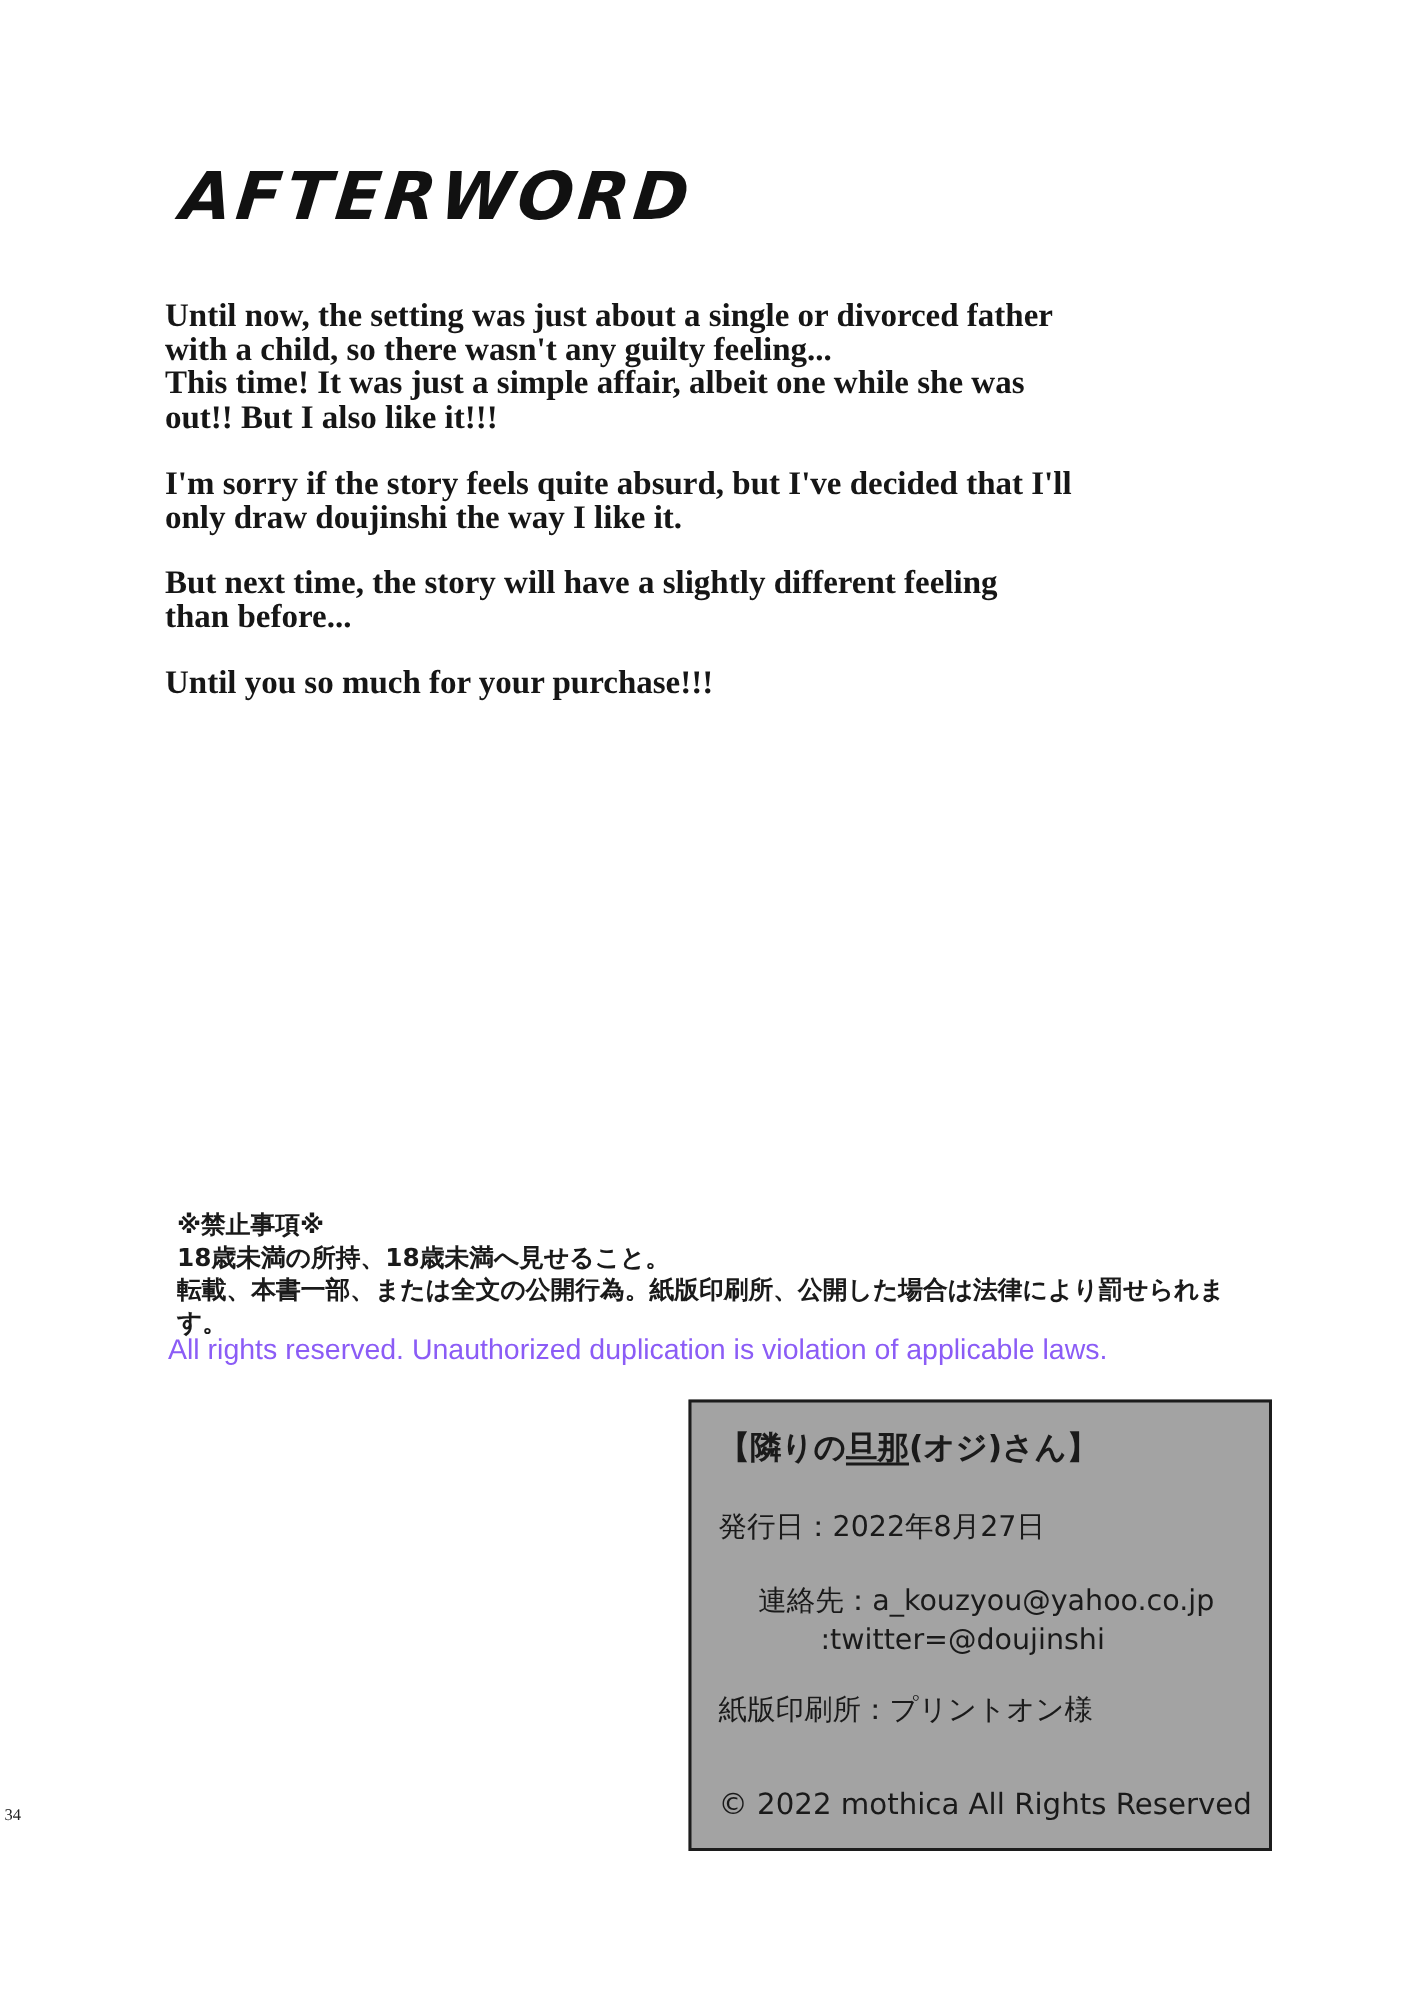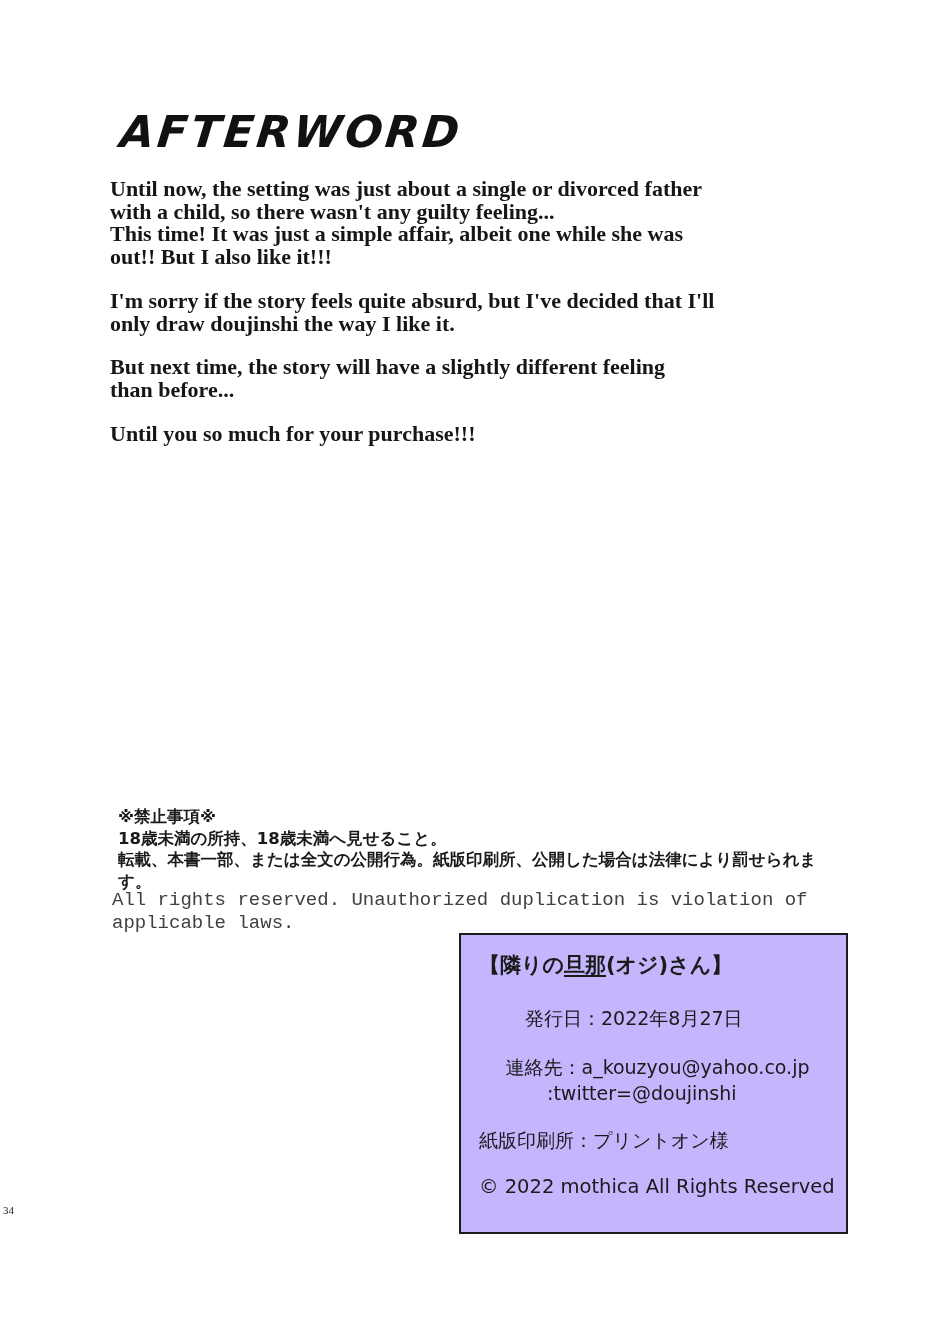--- a/index.html
+++ b/index.html
@@ -30,21 +30,21 @@
     font-size: 44px;
     letter-spacing: 3px;
     transform: skewX(-6deg);
     transform-origin: left bottom;
     color: #111111;
     white-space: nowrap;
   }
   .body-text {
     position: absolute;
     left: 110px;
-    top: 178px;
+    top: 199px;
     width: 700px;
     font-family: "Liberation Serif", "DejaVu Serif", serif;
     font-weight: bold;
     font-size: 22px;
     line-height: 22.7px;
     color: #161616;
   }
   .body-text p {
     margin: 0 0 21px 0;
     white-space: pre-line;
@@ -59,33 +59,33 @@
     font-size: 16.5px;
     line-height: 21.5px;
     color: #1a1a1a;
     white-space: pre-line;
   }
   .notice-en {
     position: absolute;
     left: 112px;
     top: 889px;
     width: 720px;
-    font-family: Liberation Mono, monospace;
+    font-family: Liberation Sans, sans-serif;
     font-size: 19px;
     line-height: 23px;
-    color: #404040;
+    color: #8b5cf6;
   }
   .colophon-box {
     position: absolute;
     left: 459px;
     top: 933px;
     width: 385px;
     height: 297px;
     border: 2px solid #1c1c1c;
-    background: #c4b5fd;
+    background: #a3a3a3;
     box-sizing: content-box;
     padding: 0;
   }
   .colophon-inner {
     padding: 17px 10px 0 18px;
     font-family: "DejaVu Sans", sans-serif;
     font-size: 19px;
     line-height: 26px;
     color: #1a1a1a;
   }
@@ -95,39 +95,38 @@
     white-space: nowrap;
     margin-bottom: 27px;
   }
   .colophon-title .u {
     text-decoration: underline;
     text-underline-offset: 3px;
   }
   .colophon-date {
     margin-bottom: 23px;
     white-space: nowrap;
-    margin-left: 46px;
   }
   .colophon-publisher {
     white-space: nowrap;
   }
   .colophon-contact {
     white-space: nowrap;
     text-align: center;
   }
   .colophon-contact-2 {
     white-space: nowrap;
     padding-left: 68px;
   }
   .colophon-printer {
     margin-top: 21px;
     white-space: nowrap;
   }
   .colophon-copyright {
-    margin-top: 21px;
+    margin-top: 37px;
     white-space: nowrap;
     font-size: 19.5px;
   }
   .page-number {
     position: absolute;
     left: 2px;
     top: 1204px;
     font-family: Liberation Serif, serif;
     font-size: 11px;
     line-height: 12px;

